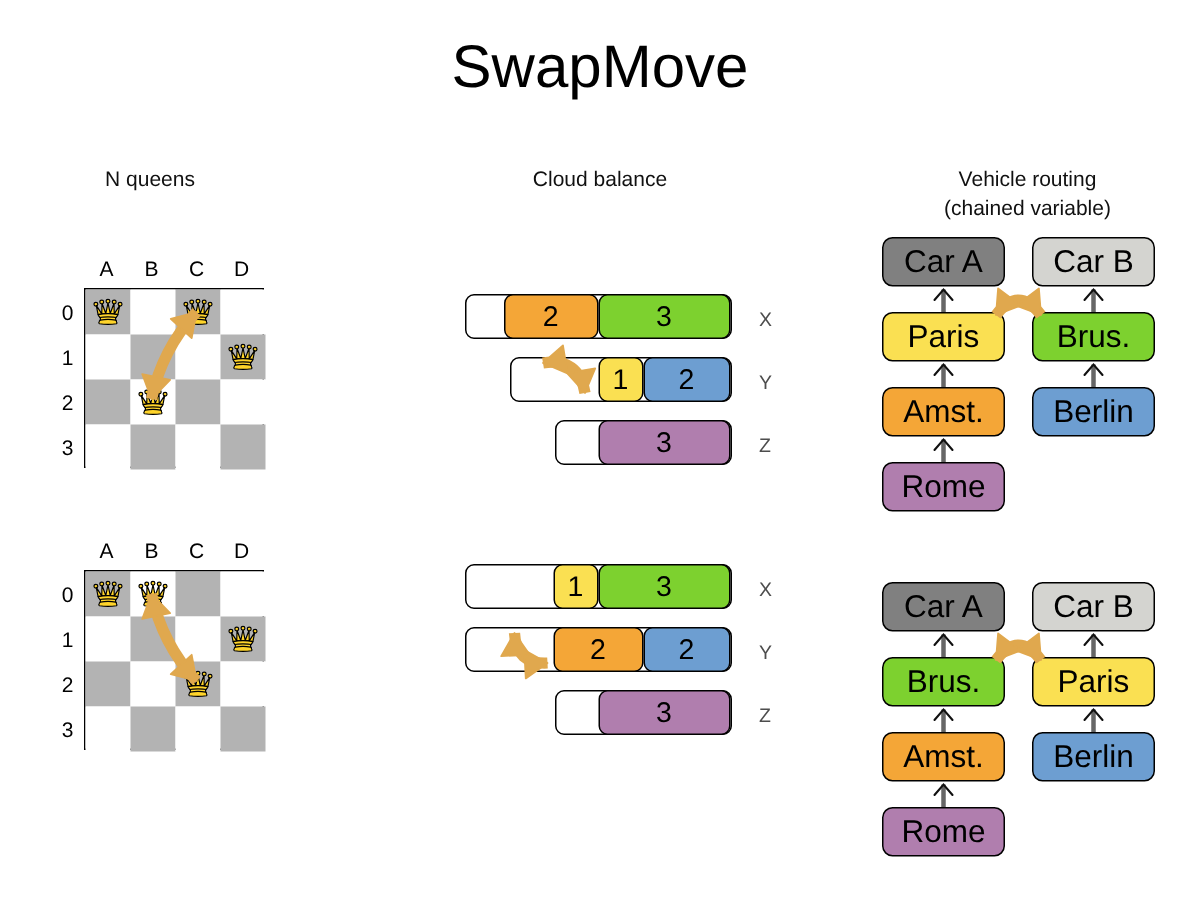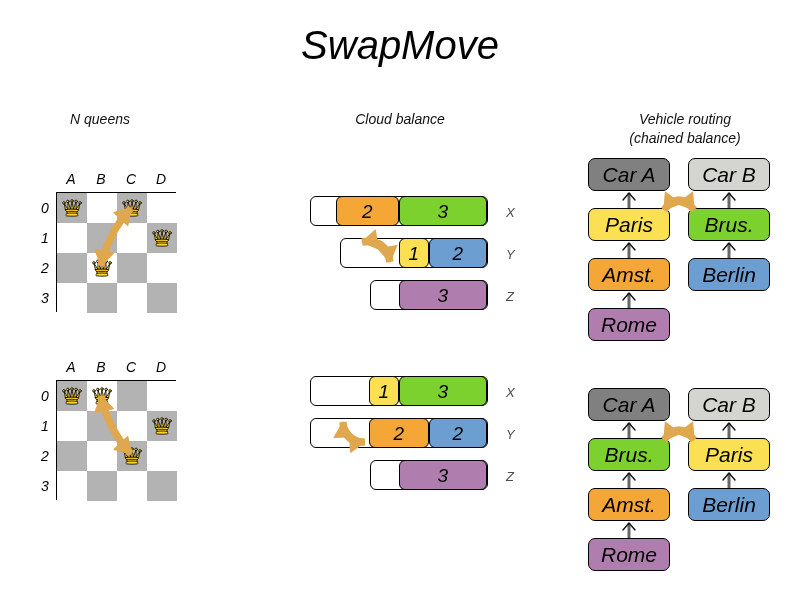--- a/index.html
+++ b/index.html
@@ -1,21 +1,21 @@
 <!DOCTYPE html>
 <html><head>
 <meta charset="utf-8">
 <style>
   html,body{margin:0;padding:0;}
   body{
     width:800px;height:600px;background:#ffffff;
     font-family:"Liberation Sans","DejaVu Sans",sans-serif;
     color:#000;overflow:hidden;position:relative;
   }
-  .root{position:absolute;inset:0;font-style:italic;}
+  .root{position:absolute;inset:0;}
   .abs{position:absolute;}
 
   
   #page-title{
     left:0;top:22px;width:800px;text-align:center;
     font-size:40px;line-height:46px;font-weight:400;letter-spacing:0px;
   }
   #page-subtitle{
     left:0;top:68px;width:800px;text-align:center;
     font-size:13px;line-height:16px;color:#1a1a1a;
@@ -74,21 +74,21 @@
 </head>
 <body>
 
 <div class="root">
 
   <div class="abs" id="page-title">SwapMove</div>
 
   <div class="abs col-title" id="col-title-0">N queens</div>
   <div class="abs col-title" id="col-title-1">Cloud balance</div>
   <div class="abs col-title" id="col-title-2" style="white-space:pre-line;">Vehicle routing
-(chained balance)</div>
+(chained variable)</div>
 
   <div class="abs board-wrap" id="board-before" style="left:10px;top:170px;">
       <div class="abs file-label" style="left: 46px; top: 2px; width: 30px;">A</div>
       <div class="abs file-label" style="left: 76px; top: 2px; width: 30px;">B</div>
       <div class="abs file-label" style="left: 106px; top: 2px; width: 30px;">C</div>
       <div class="abs file-label" style="left: 136px; top: 2px; width: 30px;">D</div>
       <div class="abs rank-label" style="left: 28px; top: 31px; width: 14px;">0</div>
       <div class="abs rank-label" style="left: 28px; top: 61px; width: 14px;">1</div>
       <div class="abs rank-label" style="left: 28px; top: 91px; width: 14px;">2</div>
       <div class="abs rank-label" style="left: 28px; top: 121px; width: 14px;">3</div>

